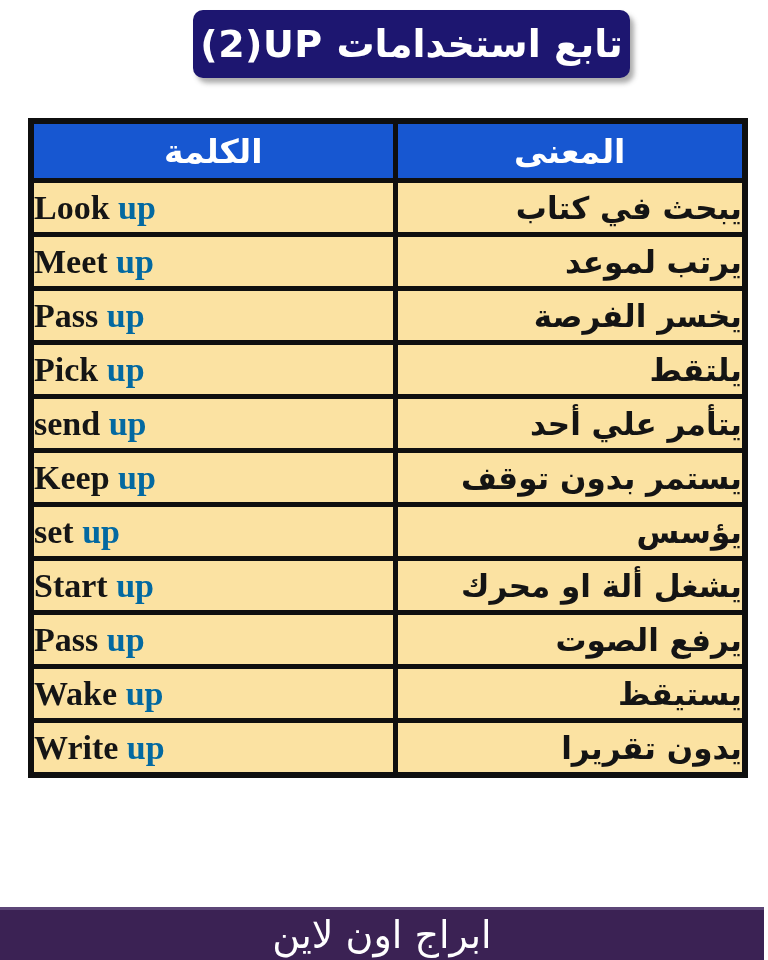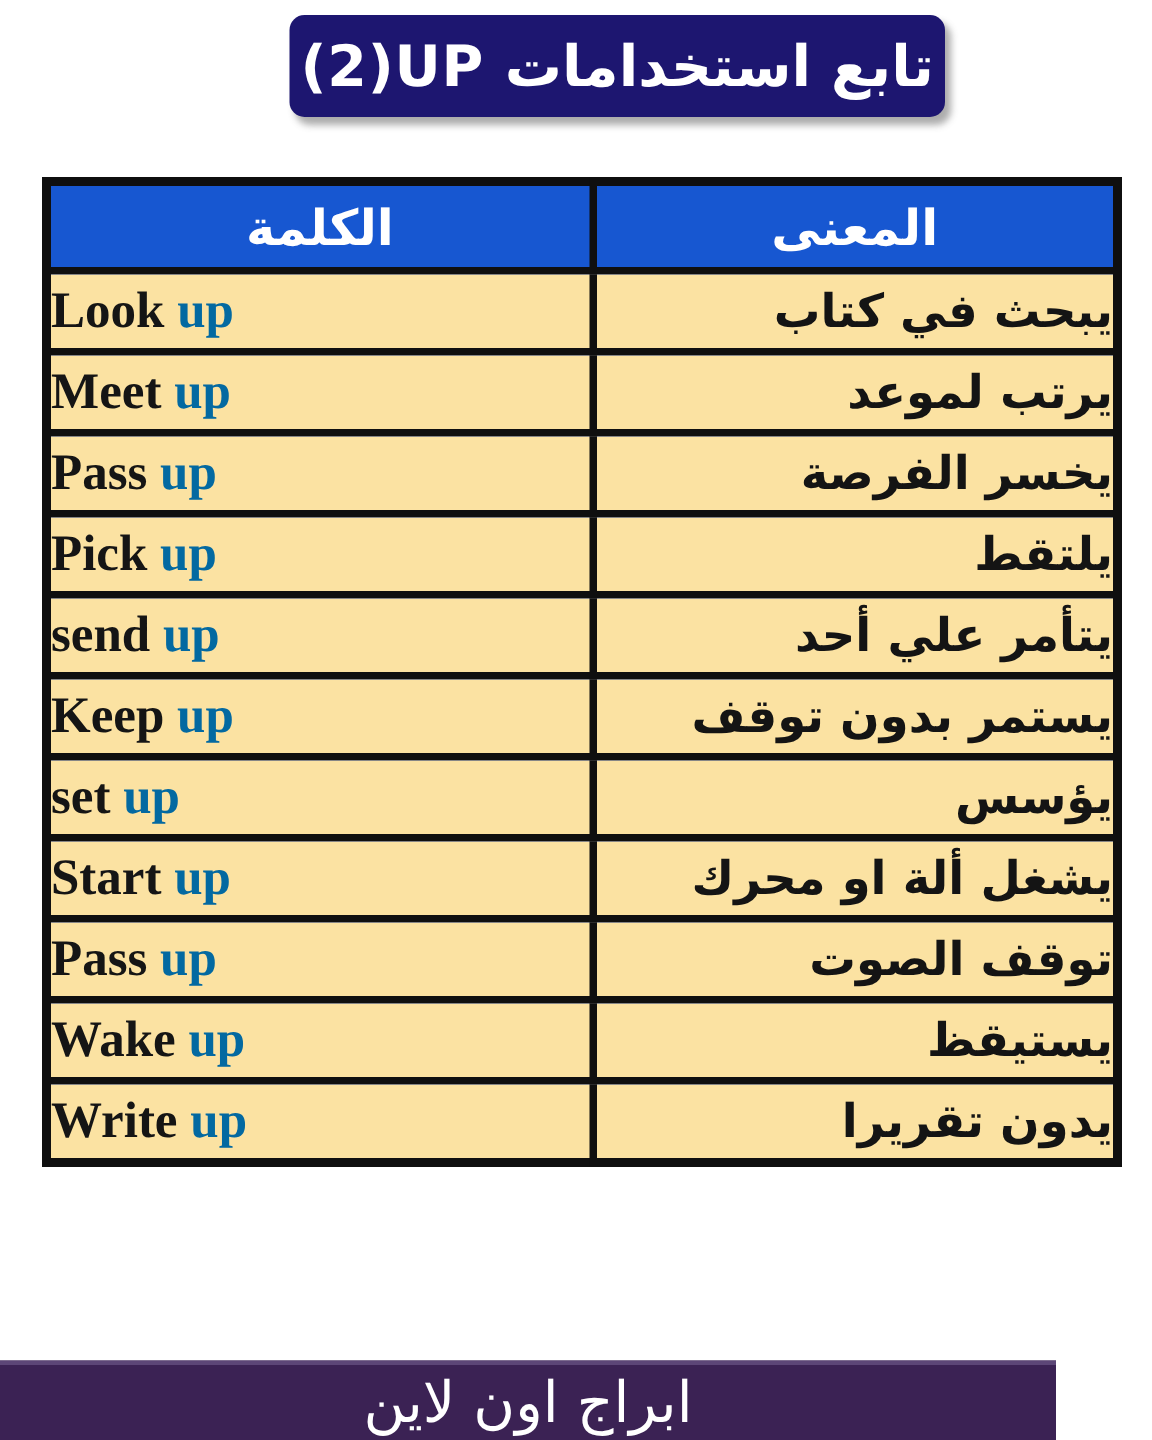--- a/index.html
+++ b/index.html
@@ -72,21 +72,21 @@
     text-align: right;
     padding-right: 13px;
     direction: rtl;
   }
   .underlined { text-underline-offset: 3px; }
 
   
   .footer {
     position: absolute;
     left: 0; top: 907px;
-    width: 704px; height: 53px;
+    width: 764px; height: 53px;
     box-sizing: border-box;
     background: #3b2254;
     border-top: 3px solid #5c4677;
     display: flex; align-items: center; justify-content: center;
     color: #ffffff;
     font-size: 38px;
   }
 </style>
 </head>
 <body>
@@ -130,21 +130,21 @@
       <tr>
         <td class="word-cell"><span>set</span> <span class="word-particle">up</span></td>
         <td class="meaning-cell" dir="rtl">يؤسس</td>
       </tr>
       <tr>
         <td class="word-cell"><span>Start</span> <span class="word-particle">up</span></td>
         <td class="meaning-cell" dir="rtl">يشغل ألة او محرك</td>
       </tr>
       <tr>
         <td class="word-cell"><span>Pass</span> <span class="word-particle">up</span></td>
-        <td class="meaning-cell" dir="rtl">توقف الصوت</td>
+        <td class="meaning-cell" dir="rtl">يرفع الصوت</td>
       </tr>
       <tr>
         <td class="word-cell"><span>Wake</span> <span class="word-particle">up</span></td>
         <td class="meaning-cell underlined" dir="rtl">يستيقظ</td>
       </tr>
       <tr>
         <td class="word-cell"><span>Write</span> <span class="word-particle">up</span></td>
         <td class="meaning-cell" dir="rtl">يدون تقريرا</td>
       </tr>
     </tbody>

